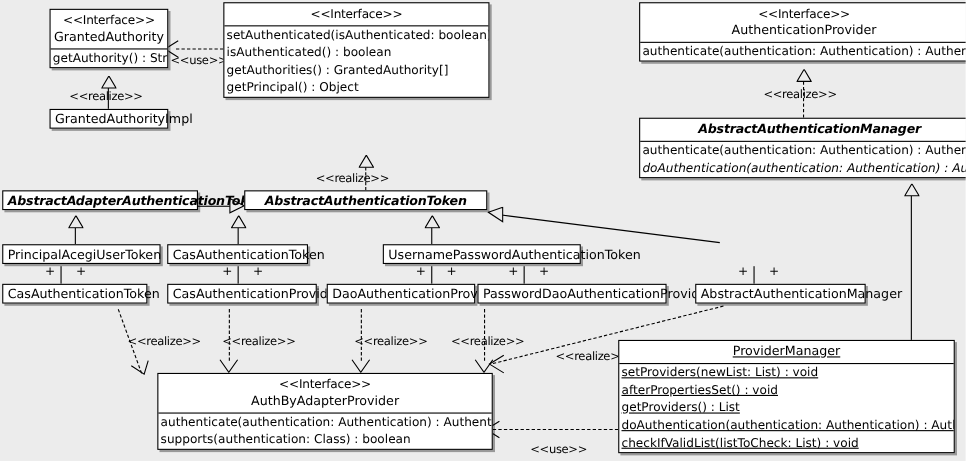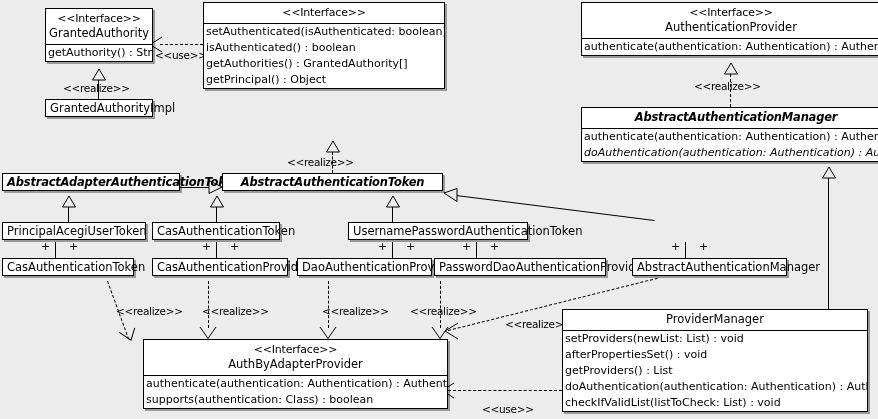--- a/index.html
+++ b/index.html
@@ -388,21 +388,21 @@
   <div class="lbl" style="left:505px; top:318px;">&lt;&lt;realize&gt;&gt;</div>
 
   <div class="dash-h" style="left:448px; top:390px; width:114px;"></div>
   <div class="arrow-open" style="left:441px; top:382px;">
     <svg width="14" height="17">
         <polyline points="13,1 1,8.5 13,16" fill="none" stroke="#000" stroke-width="1"></polyline>
       </svg>
   </div>
   <div class="lbl" style="left:482px; top:403px;">&lt;&lt;use&gt;&gt;</div>
 
-  <div class="uml-box" style="left:562px; top:309px; width:306px;">
+  <div class="uml-box" style="left:562px; top:309px; width:306px;text-decoration:underline;">
     <div class="uml-head with-members compact">
       <span class="cname">ProviderManager</span>
     </div>
     <div class="uml-members">
       <div class="member">setProviders(newList: List) : void</div>
       <div class="member">afterPropertiesSet() : void</div>
       <div class="member">getProviders() : List</div>
       <div class="member">doAuthentication(authentication: Authentication) : Authentication</div>
       <div class="member">checkIfValidList(listToCheck: List) : void</div>
     </div>

